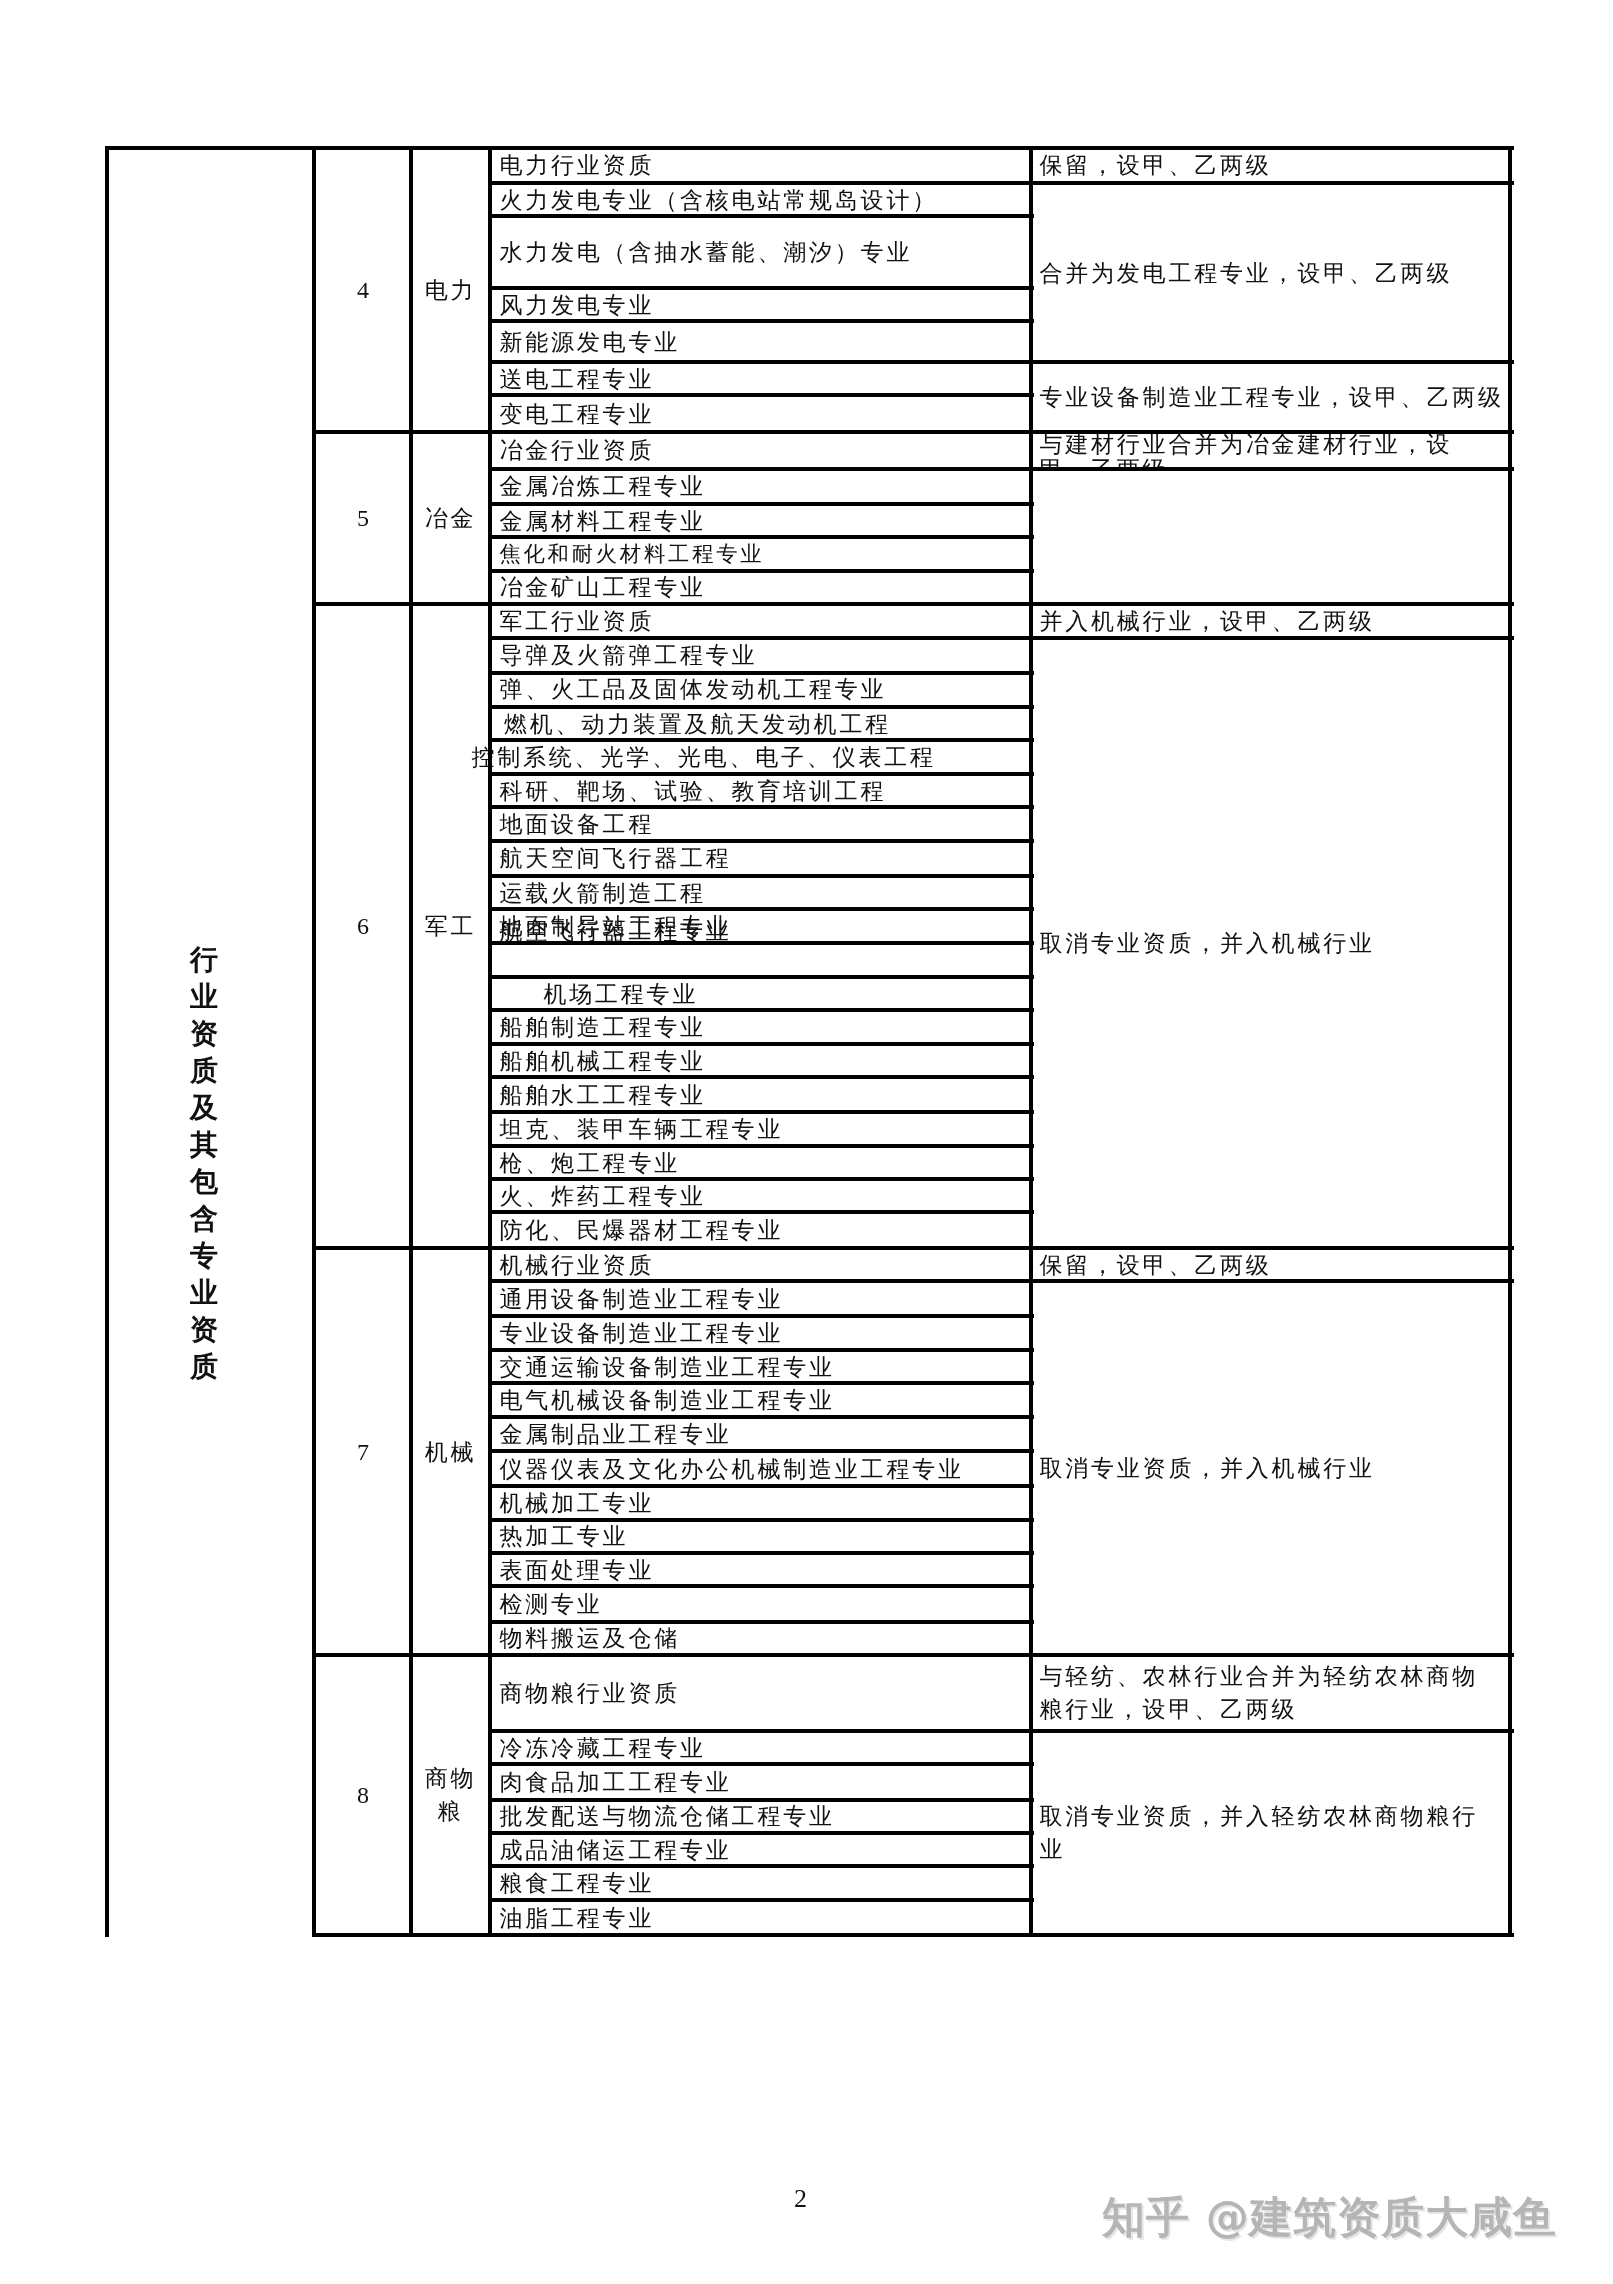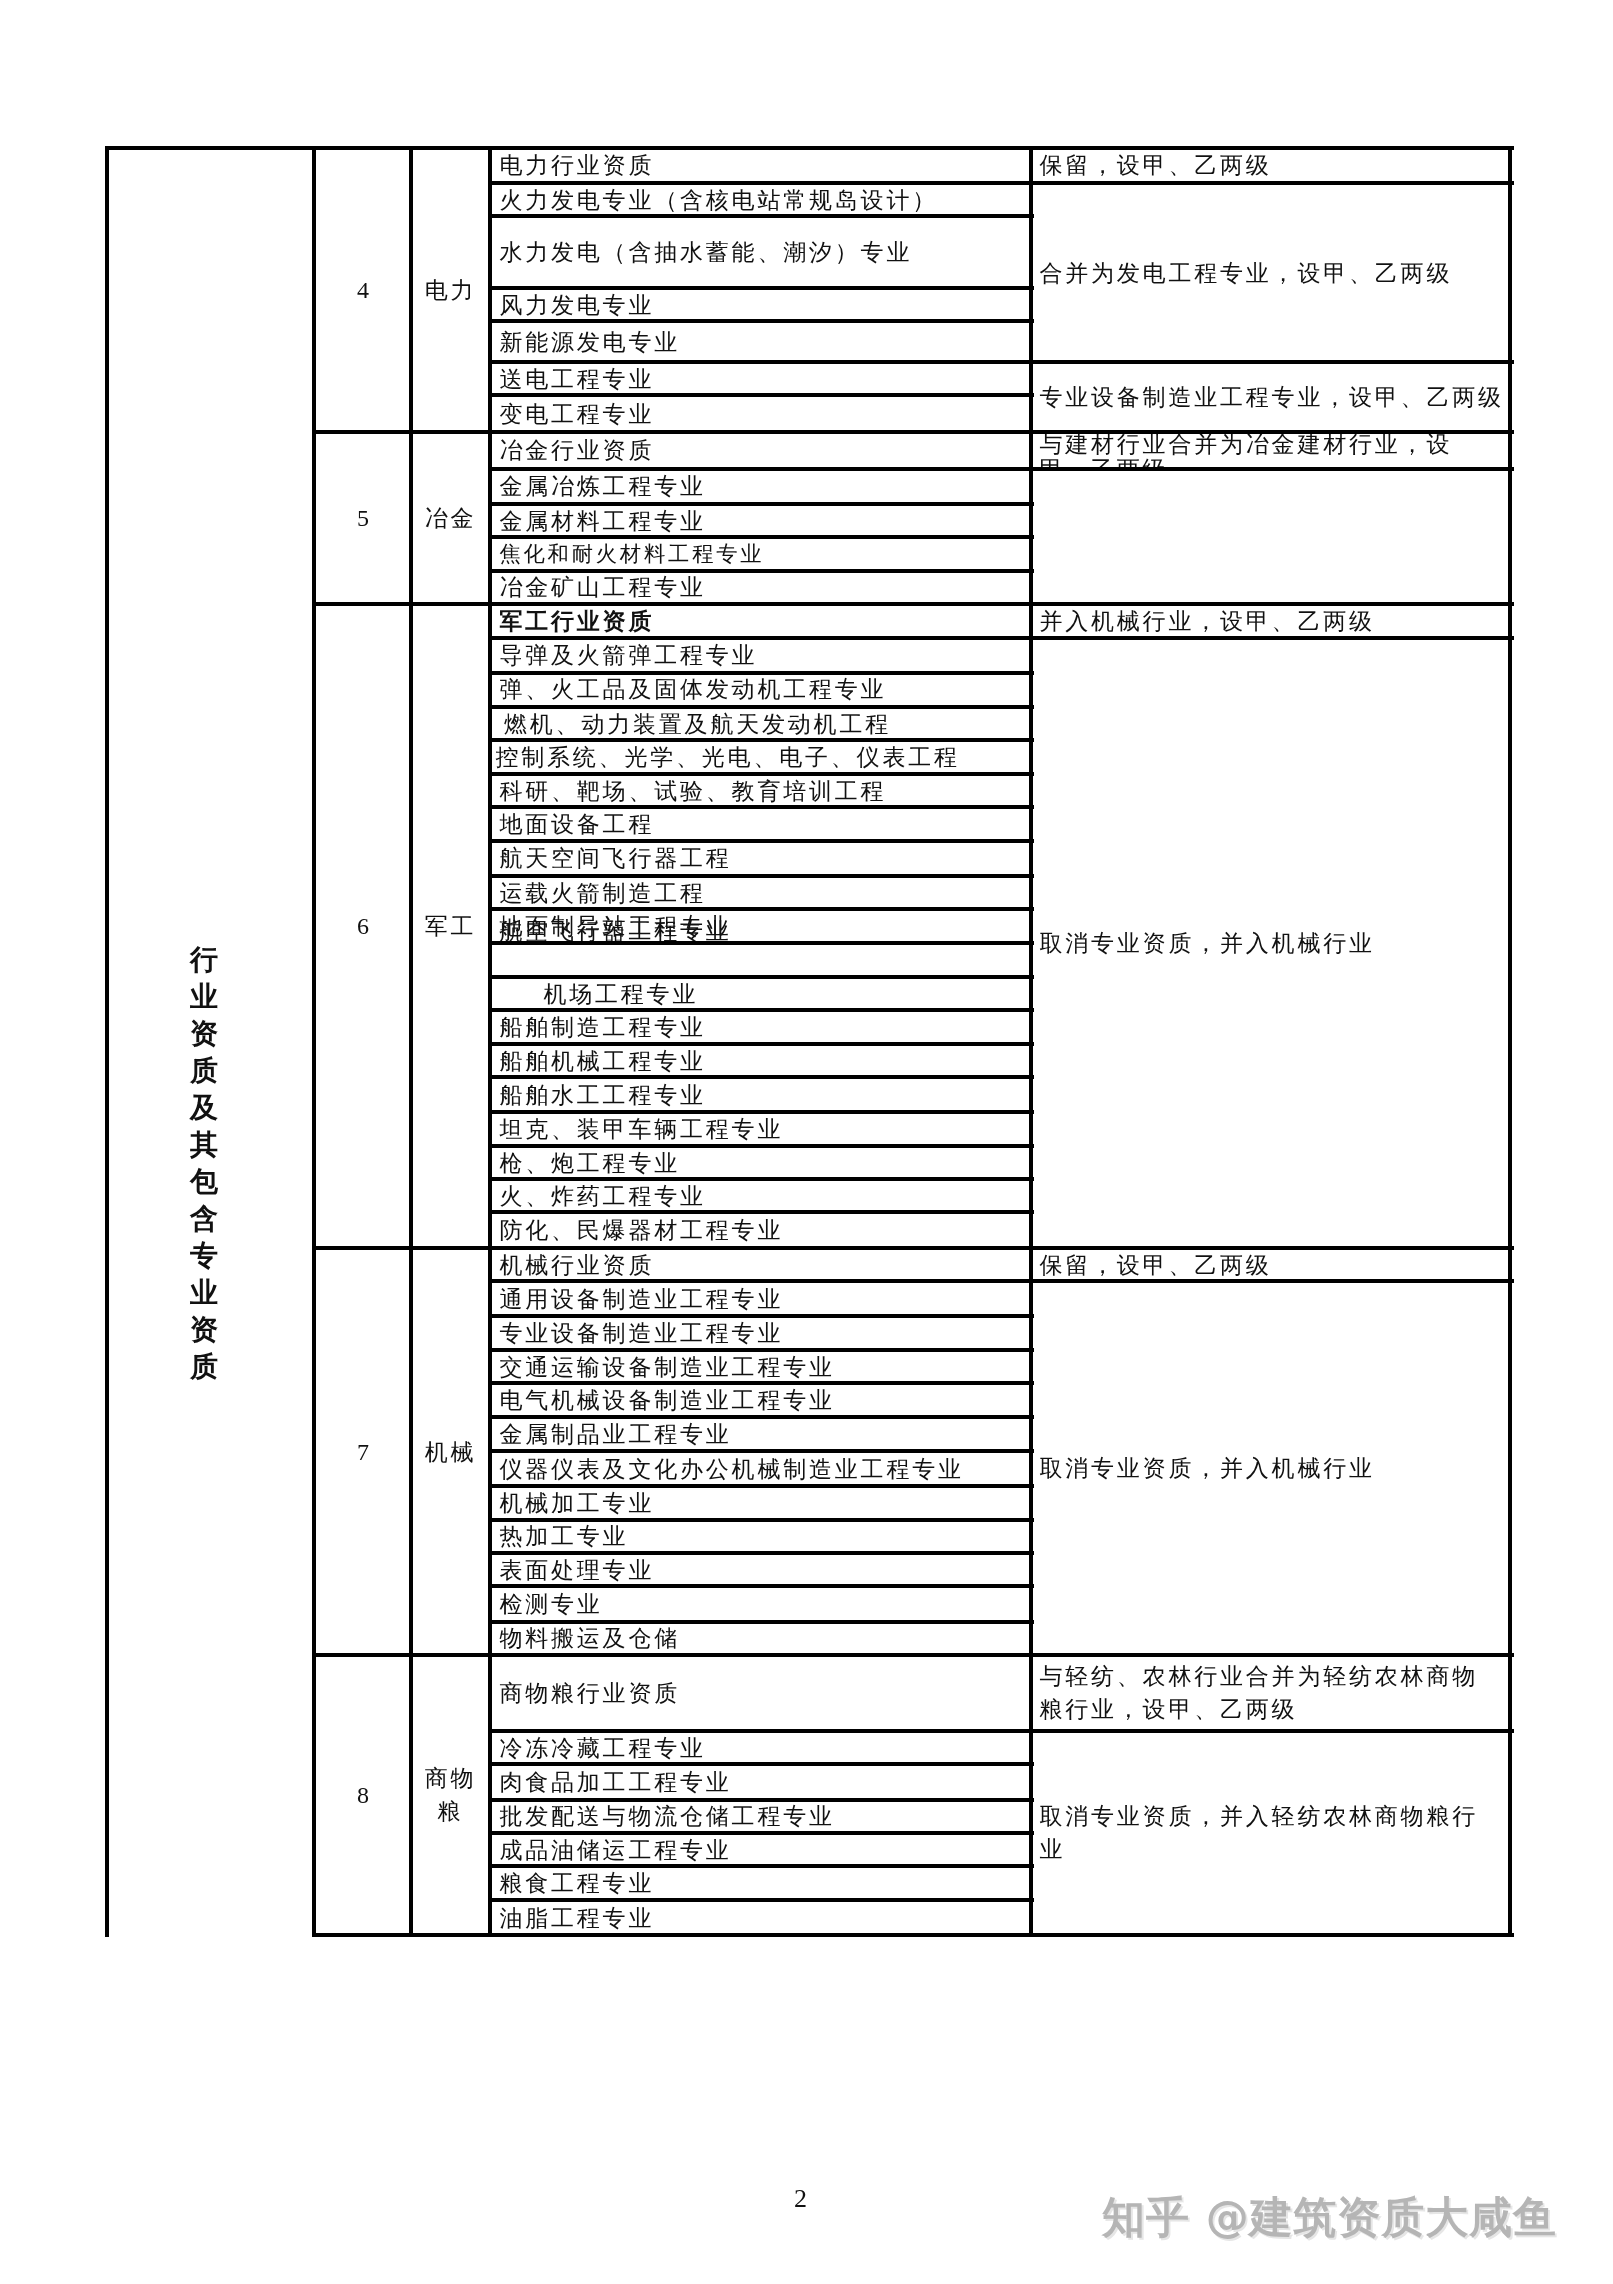--- a/index.html
+++ b/index.html
@@ -62,25 +62,25 @@
   <div class="cell item" style="left:492px;top:432px;width:538px;height:36px;">冶金行业资质</div>
   <div class="cell item" style="left:492px;top:468px;width:538px;height:35px;">金属冶炼工程专业</div>
   <div class="cell item" style="left:492px;top:504px;width:538px;height:33px;">金属材料工程专业</div>
   <div class="cell item" style="left:492px;top:537px;width:538px;height:33px;font-size:21.3px;">焦化和耐火材料工程专业</div>
   <div class="cell item" style="left:492px;top:570px;width:538px;height:33px;">冶金矿山工程专业</div>
   <div class="cell note wrap" style="left:1032px;top:432px;width:478px;height:36px;align-items:flex-start;line-height:25px;">与建材行业合并为冶金建材行业，设甲、乙两级</div>
 
   <div class="cell center num" style="left:315px;top:604px;width:96px;height:644px;">6</div>
   <div class="cell center" style="left:411px;top:604px;width:79px;height:644px;">军工</div>
   <div id="g6items">
-      <div class="cell item" style="left: 492px; top: 604px; width: 538px; height: 34px; font-weight: bold;">军工行业资质</div>
+      <div class="cell item" style="left: 492px; top: 604px; width: 538px; height: 34px;">军工行业资质</div>
       <div class="cell item" style="left: 492px; top: 638px; width: 538px; height: 34px;">导弹及火箭弹工程专业</div>
       <div class="cell item" style="left: 492px; top: 672px; width: 538px; height: 34px;">弹、火工品及固体发动机工程专业</div>
       <div class="cell item" style="left: 492px; top: 707px; width: 538px; height: 33px; padding-left: 12px;">燃机、动力装置及航天发动机工程</div>
-      <div class="cell item" style="left: 488px; top: 740px; width: 538px; height: 33px;">控制系统、光学、光电、电子、仪表工程</div>
+      <div class="cell item" style="left: 464px; top: 740px; width: 538px; height: 33px;">控制系统、光学、光电、电子、仪表工程</div>
       <div class="cell item" style="left: 492px; top: 774px; width: 538px; height: 33px;">科研、靶场、试验、教育培训工程</div>
       <div class="cell item" style="left: 492px; top: 807px; width: 538px; height: 33px;">地面设备工程</div>
       <div class="cell item" style="left: 492px; top: 840px; width: 538px; height: 35px;">航天空间飞行器工程</div>
       <div class="cell item" style="left: 492px; top: 876px; width: 538px; height: 33px;">运载火箭制造工程</div>
       <div class="cell item" style="left: 492px; top: 909px; width: 538px; height: 33px;">地面制导站工程专业</div>
       <div class="cell item" style="left: 492px; top: 914px; width: 538px; height: 34px;">航空飞行器工程专业</div>
       <div class="cell item" style="left: 492px; top: 977px; width: 538px; height: 33px; margin-left: 44px;">机场工程专业</div>
       <div class="cell item" style="left: 492px; top: 1010px; width: 538px; height: 33px;">船舶制造工程专业</div>
       <div class="cell item" style="left: 492px; top: 1044px; width: 538px; height: 33px;">船舶机械工程专业</div>
       <div class="cell item" style="left: 492px; top: 1077px; width: 538px; height: 35px;">船舶水工工程专业</div>

